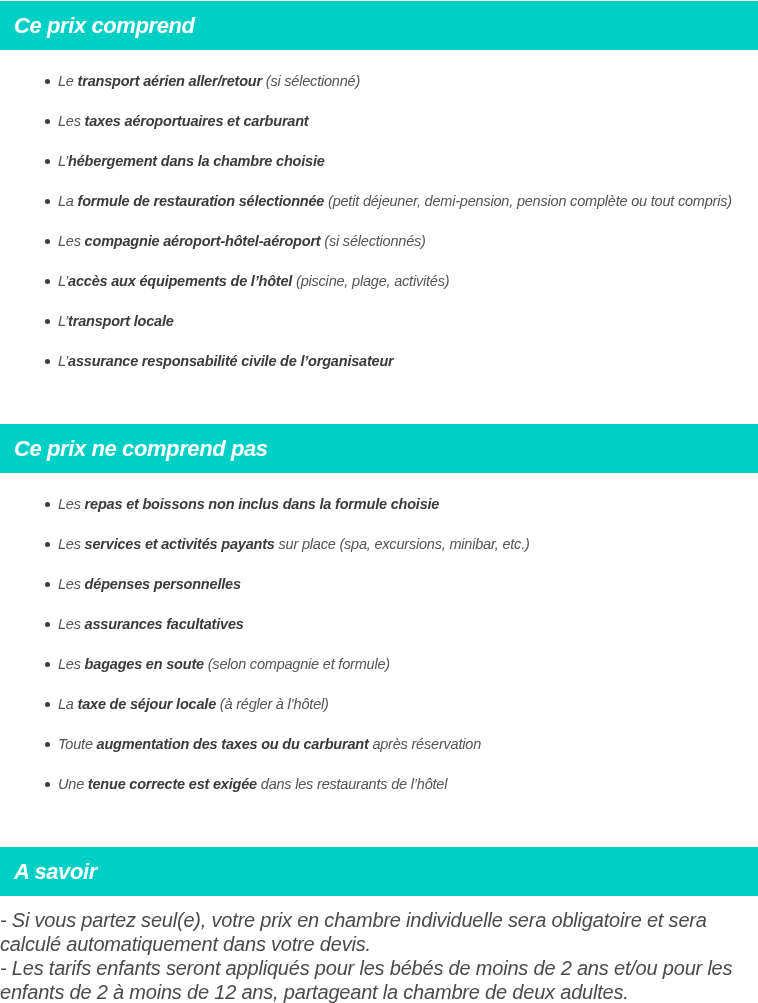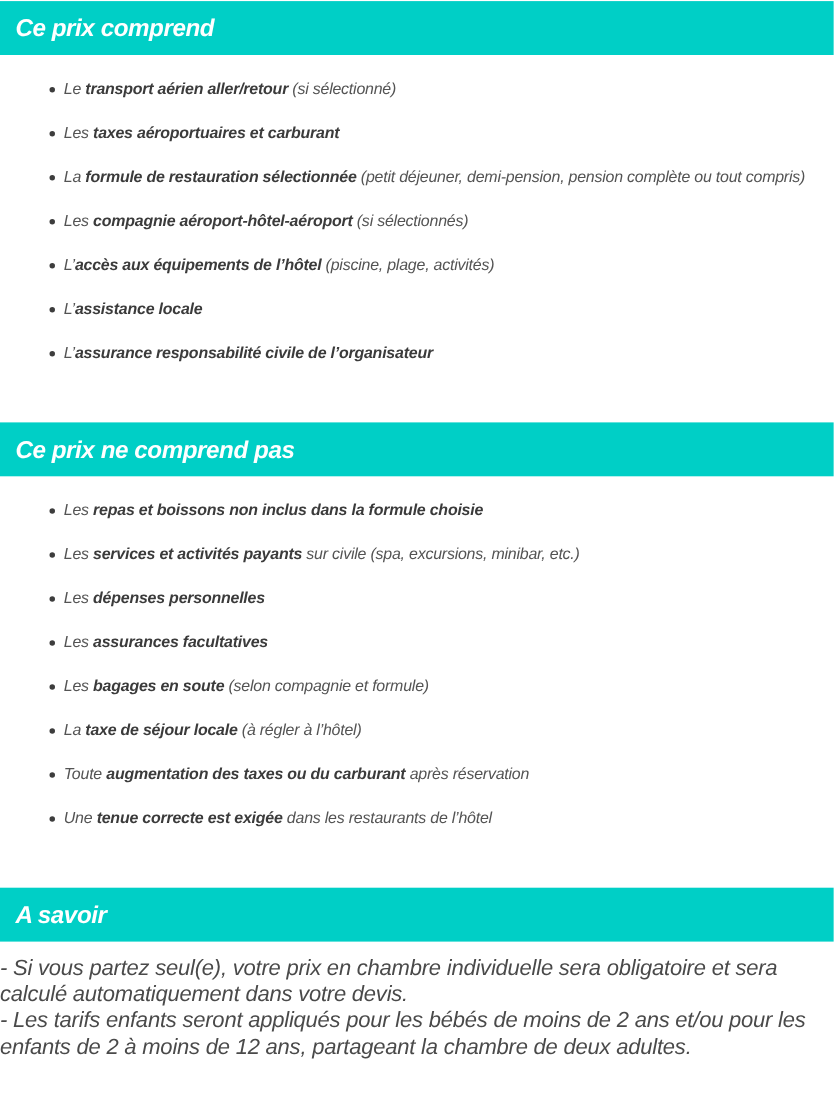--- a/index.html
+++ b/index.html
@@ -69,34 +69,35 @@
 </head>
 <body>
 
 <div class="band first">
   <span class="band-title">Ce prix comprend</span>
 </div>
 
 <ul class="bullet-list">
   <li><span>Le </span><span class="seg-bold">transport aérien aller/retour</span><span> (si sélectionné)</span></li>
   <li><span>Les </span><span class="seg-bold">taxes aéroportuaires et carburant</span><span></span></li>
+  <li><span>L’</span><span class="seg-bold">hébergement dans la chambre choisie</span><span></span></li>
   <li><span>La </span><span class="seg-bold">formule de restauration sélectionnée</span><span> (petit déjeuner, demi-pension, pension complète ou tout compris)</span></li>
   <li><span>Les </span><span class="seg-bold">compagnie aéroport-hôtel-aéroport</span><span> (si sélectionnés)</span></li>
   <li><span>L’</span><span class="seg-bold">accès aux équipements de l’hôtel</span><span> (piscine, plage, activités)</span></li>
-  <li><span>L’</span><span class="seg-bold">assistance locale</span><span></span></li>
+  <li><span>L’</span><span class="seg-bold">transport locale</span><span></span></li>
   <li><span>L’</span><span class="seg-bold">assurance responsabilité civile de l’organisateur</span><span></span></li>
 </ul>
 
 <div class="band spaced">
   <span class="band-title">Ce prix ne comprend pas</span>
 </div>
 
 <ul class="bullet-list">
   <li><span>Les </span><span class="seg-bold">repas et boissons non inclus dans la formule choisie</span><span></span></li>
-  <li><span>Les </span><span class="seg-bold">services et activités payants</span><span> sur civile (spa, excursions, minibar, etc.)</span></li>
+  <li><span>Les </span><span class="seg-bold">services et activités payants</span><span> sur place (spa, excursions, minibar, etc.)</span></li>
   <li><span>Les </span><span class="seg-bold">dépenses personnelles</span><span></span></li>
   <li><span>Les </span><span class="seg-bold">assurances facultatives</span><span></span></li>
   <li><span>Les </span><span class="seg-bold">bagages en soute</span><span> (selon compagnie et formule)</span></li>
   <li><span>La </span><span class="seg-bold">taxe de séjour locale</span><span> (à régler à l’hôtel)</span></li>
   <li><span>Toute </span><span class="seg-bold">augmentation des taxes ou du carburant</span><span> après réservation</span></li>
   <li><span>Une </span><span class="seg-bold">tenue correcte est exigée</span><span> dans les restaurants de l’hôtel</span></li>
 </ul>
 
 <div class="band spaced">
   <span class="band-title">A savoir</span>

